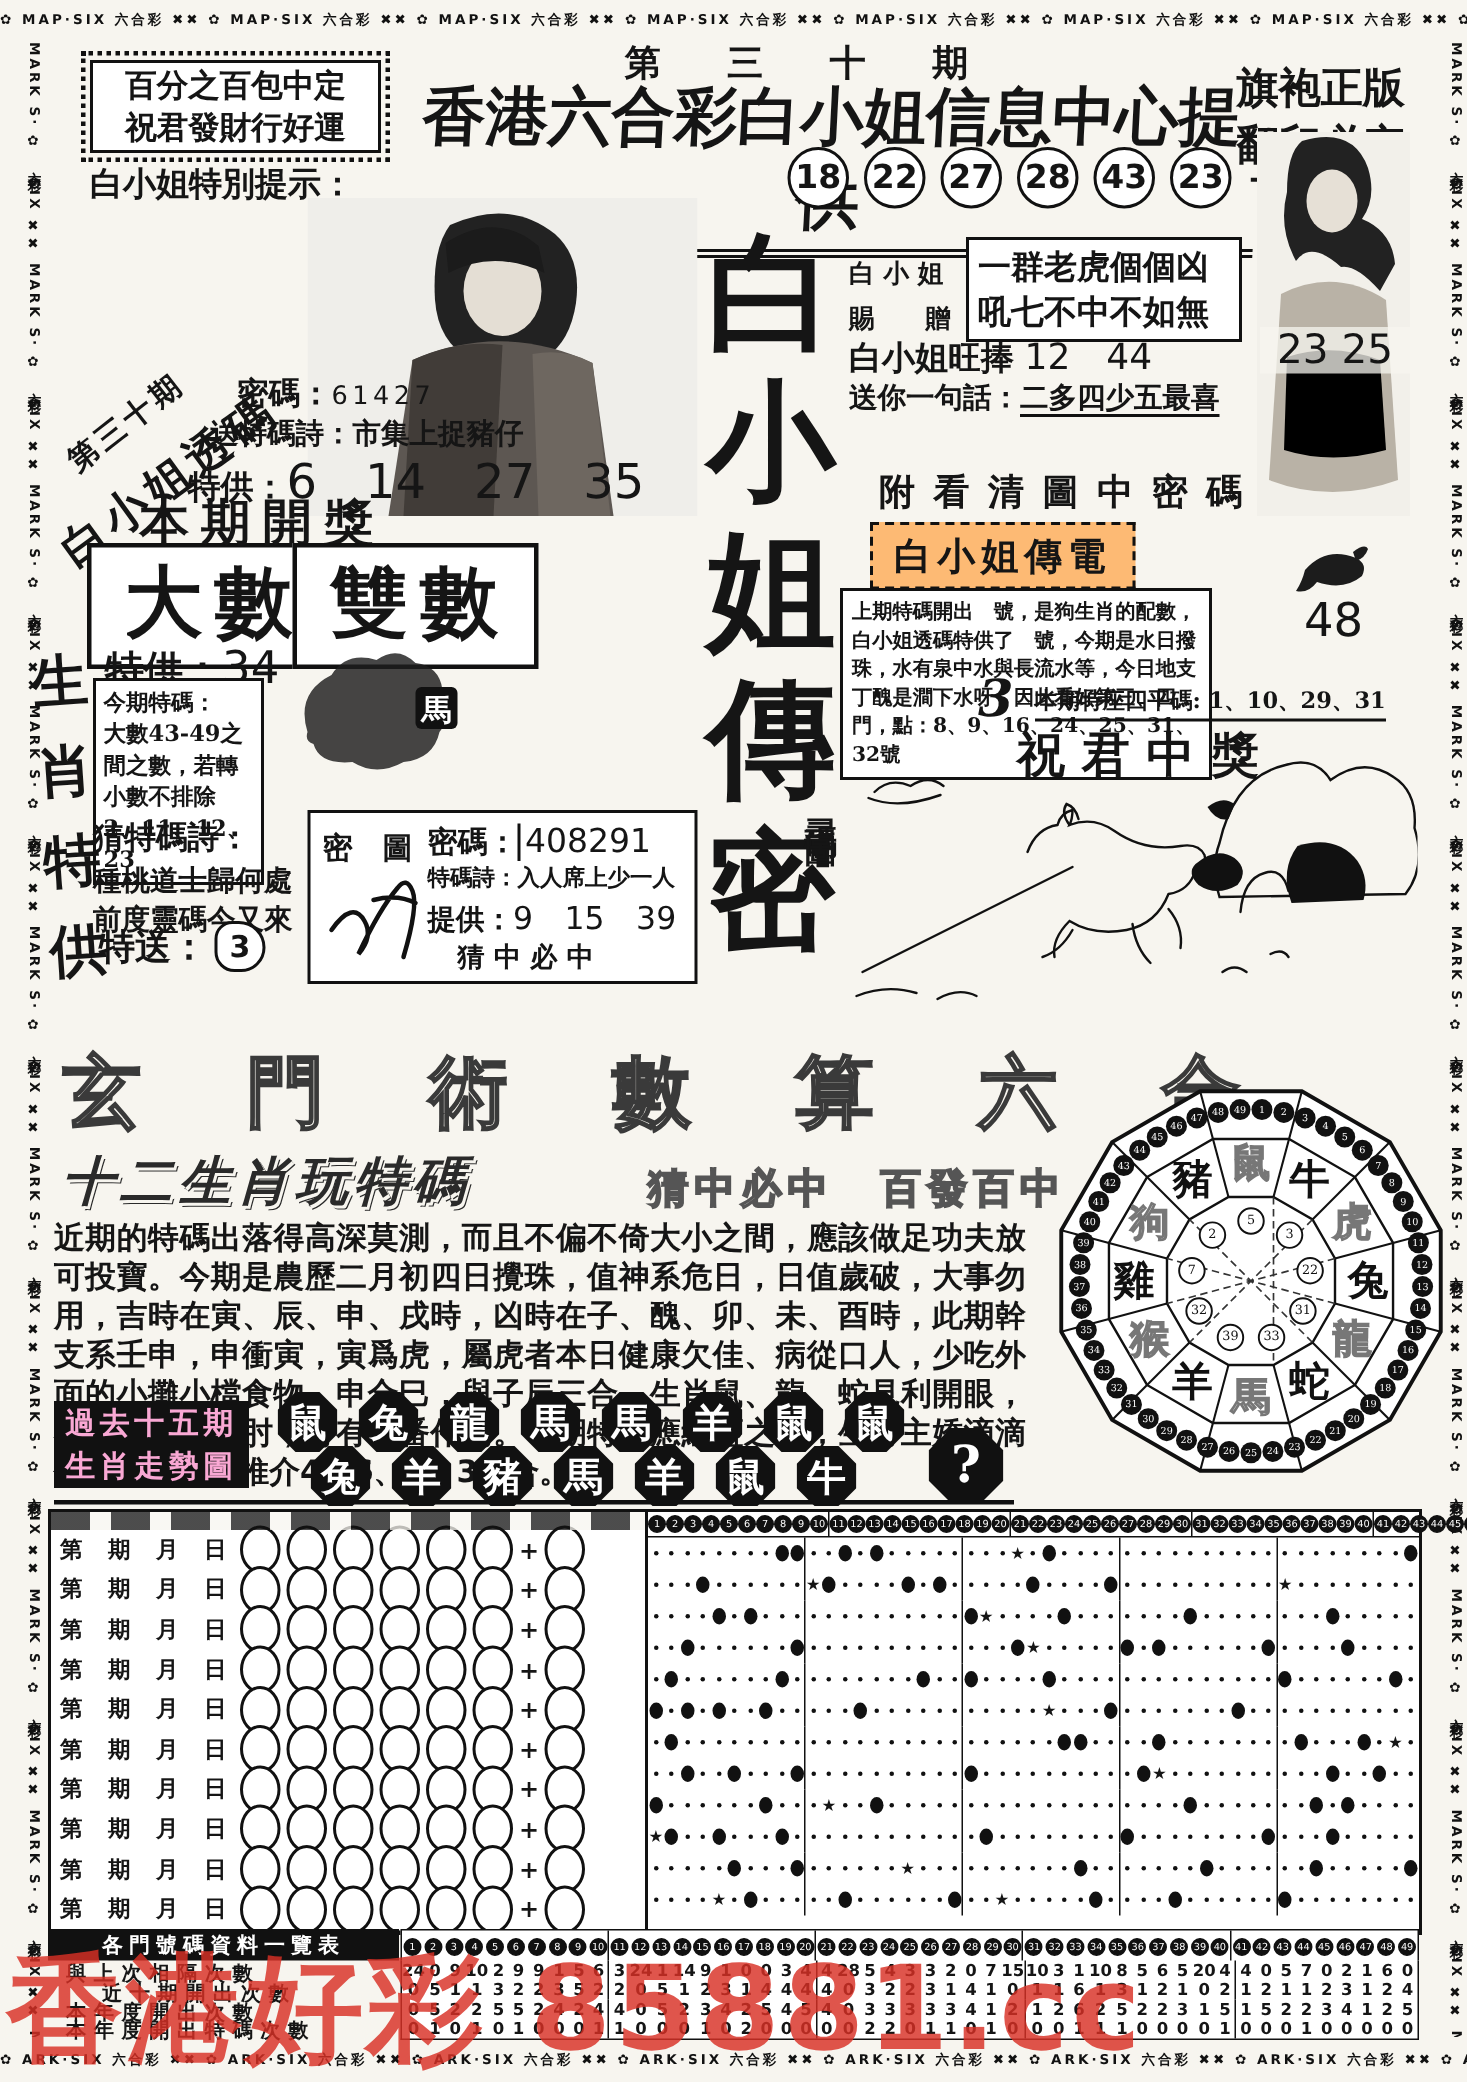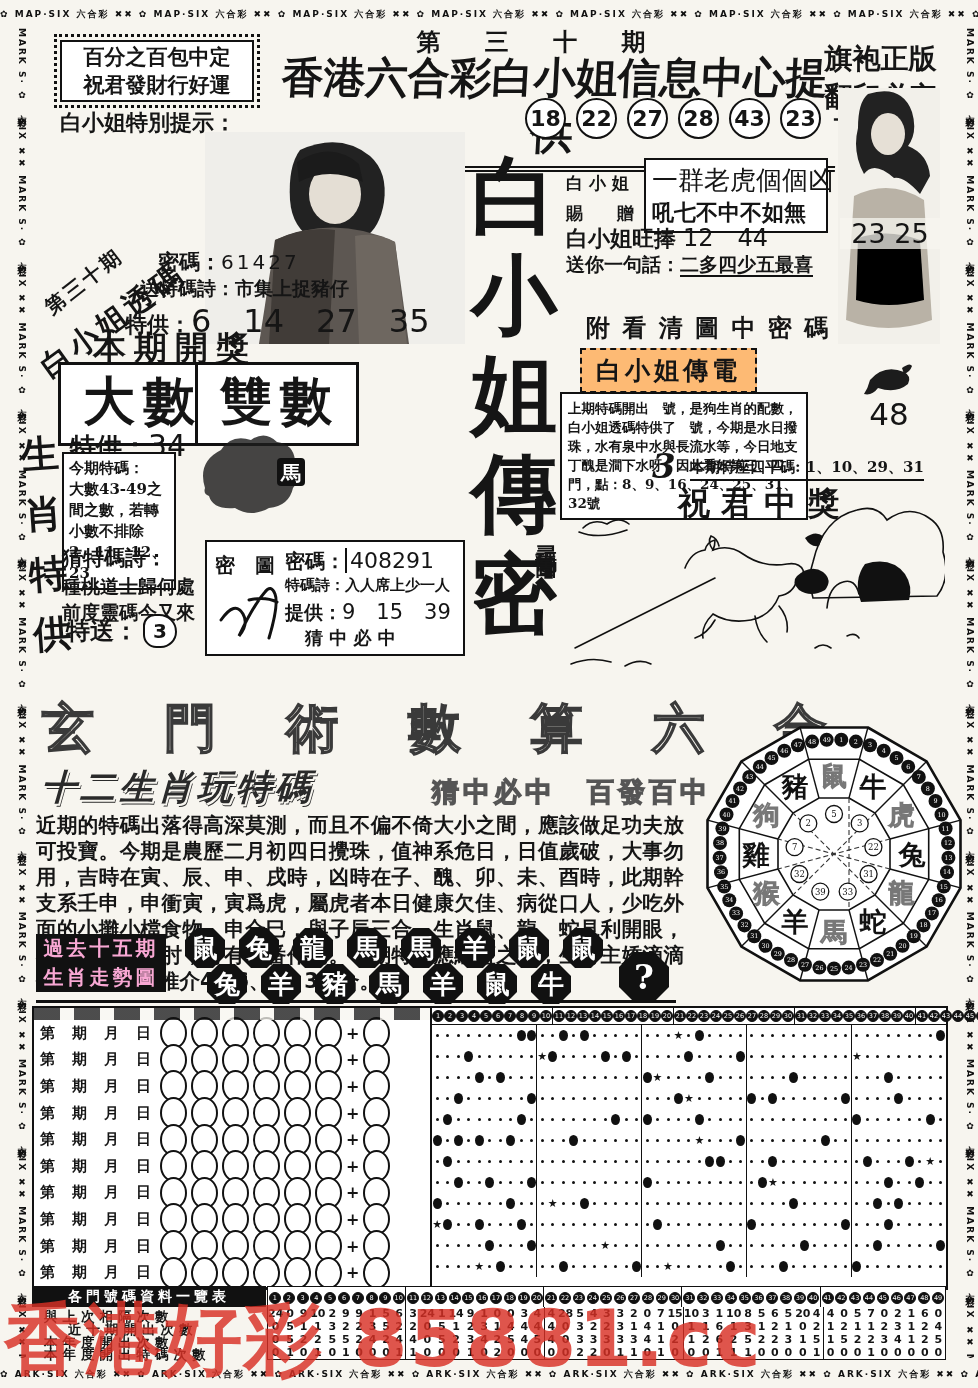--- a/index.html
+++ b/index.html
@@ -93,21 +93,21 @@
       <div class="vbig" style="height: 99px;">小</div>
       <div class="vbig" style="height: 99px;">姐</div>
       <div class="vbig" style="height: 99px;">傳</div>
     </div>
   <div class="abs vbig" style="left:462px;top:548px;width:104px;">密</div>
   <div class="abs brush vstrip" style="left:532px;top:528px;font-size:22px;font-weight:bold;letter-spacing:6px;">尋碼圖</div>
 
   <div class="abs brush" style="left:38px;top:268px;font-size:20px;transform:rotate(-38deg);letter-spacing:3px;">第三十期</div>
   <div class="abs brush" style="left:28px;top:300px;font-size:30px;font-weight:900;transform:rotate(-36deg);letter-spacing:4px;">白小姐透碼</div>
   <div class="abs" style="left:158px;top:248px;font-size:21px;">
-    <span class="brush">密碼：</span><span class="sans" style="font-size:20px;letter-spacing:3px;">61427</span>
+    <span class="brush">密碼：</span><span class="sans" style="font-size:17px;letter-spacing:3px;">61427</span>
   </div>
   <div class="abs brush" style="left:140px;top:276px;font-size:19px;">
     <span>送特碼詩：</span><span>市集上捉豬仔</span>
   </div>
   <div class="abs" style="left:125px;top:300px;font-size:22px;">
     <span class="brush">特供：</span><span class="sans" style="font-size:32px;">6　14　27　35</span>
   </div>
 
   <div class="abs bigbox" style="left:58px;top:362px;">大數</div>
   <div class="abs brush" style="left:93px;top:326px;font-size:33px;font-weight:900;letter-spacing:8px;">本期開獎</div>
@@ -158,21 +158,21 @@
       <span class="brush" style="font-weight:900;">提供：</span><span class="sans" style="font-size:21px;">9　15　39</span>
     </div>
     <div class="abs brush" style="left:98px;top:84px;font-size:18px;font-weight:bold;">猜 中 必 中</div>
   </div>
 
   <div class="abs brush" style="left:566px;top:168px;width:76px;line-height:30px;font-size:17px;font-weight:bold;">
     <div>白 小 姐</div>
     <div>賜　　贈</div>
   </div>
   <div class="abs notebox" style="left:644px;top:158px;width:168px;padding:3px 6px;">
-    <div class="sans" style="font-size:26px;font-weight:400;white-space:nowrap;">一群老虎個個凶</div>
+    <div class="sans" style="font-size:22px;font-weight:700;white-space:nowrap;">一群老虎個個凶</div>
     <div class="sans" style="font-size:22px;font-weight:900;white-space:nowrap;">吼七不中不如無</div>
   </div>
   <div class="abs" style="left:566px;top:222px;font-size:22px;">
     <span class="brush" style="font-weight:bold;">白小姐旺捧</span>
     <span class="sans" style="font-size:24px;">12　44</span>
   </div>
   <div class="abs brush" style="left:566px;top:252px;font-size:19px;font-weight:bold;">
     <span>送你一句話：</span><span style="border-bottom:2px solid #111;">二多四少五最喜</span>
   </div>
   <div class="abs brush" style="left:586px;top:312px;font-size:24px;font-weight:900;letter-spacing:2px;">附 看 清 圖 中 密 碼</div>

